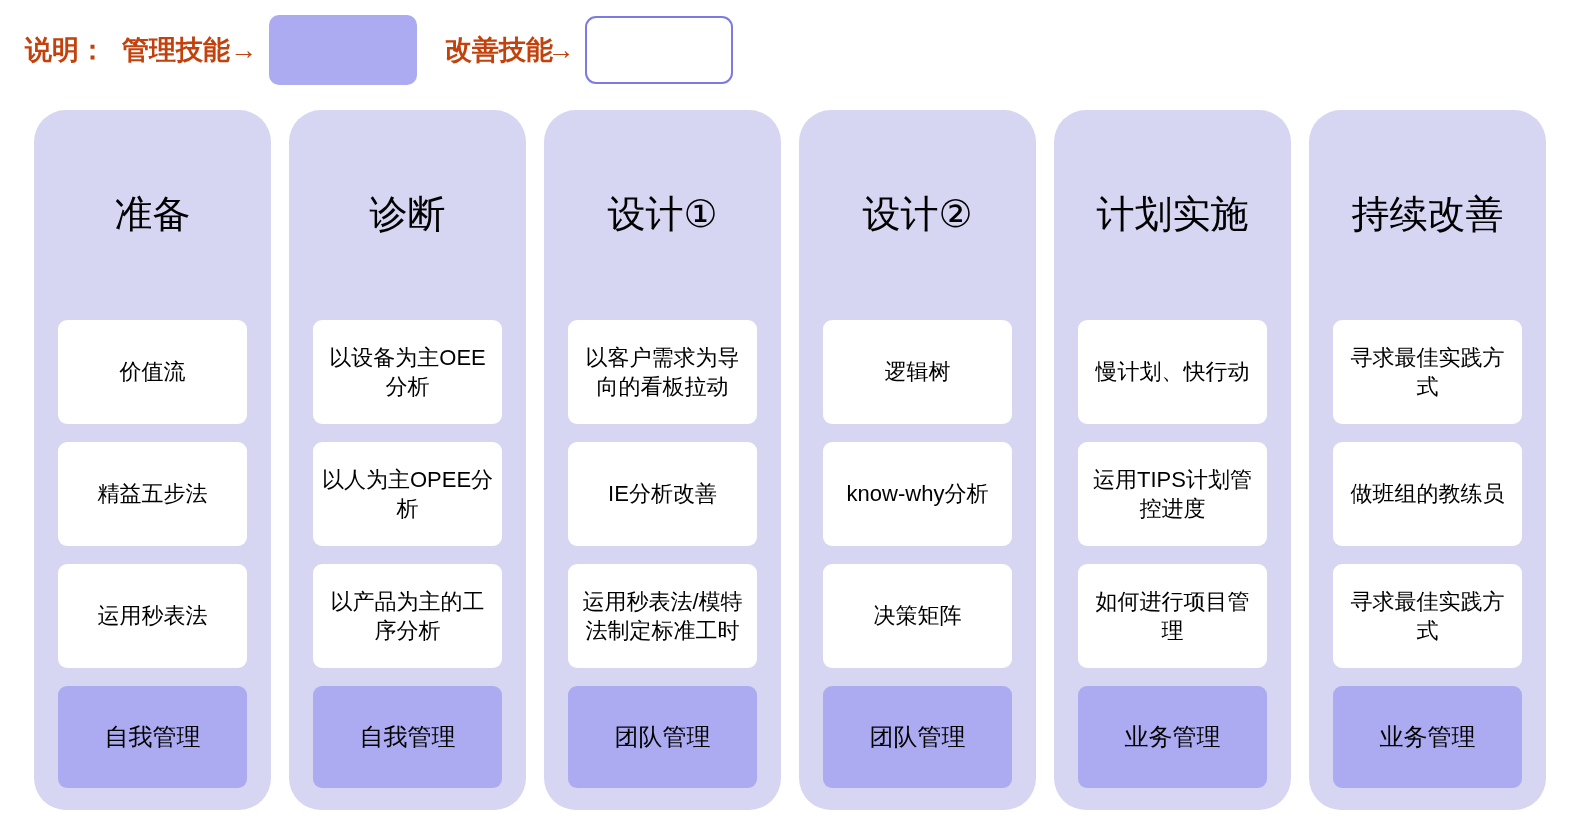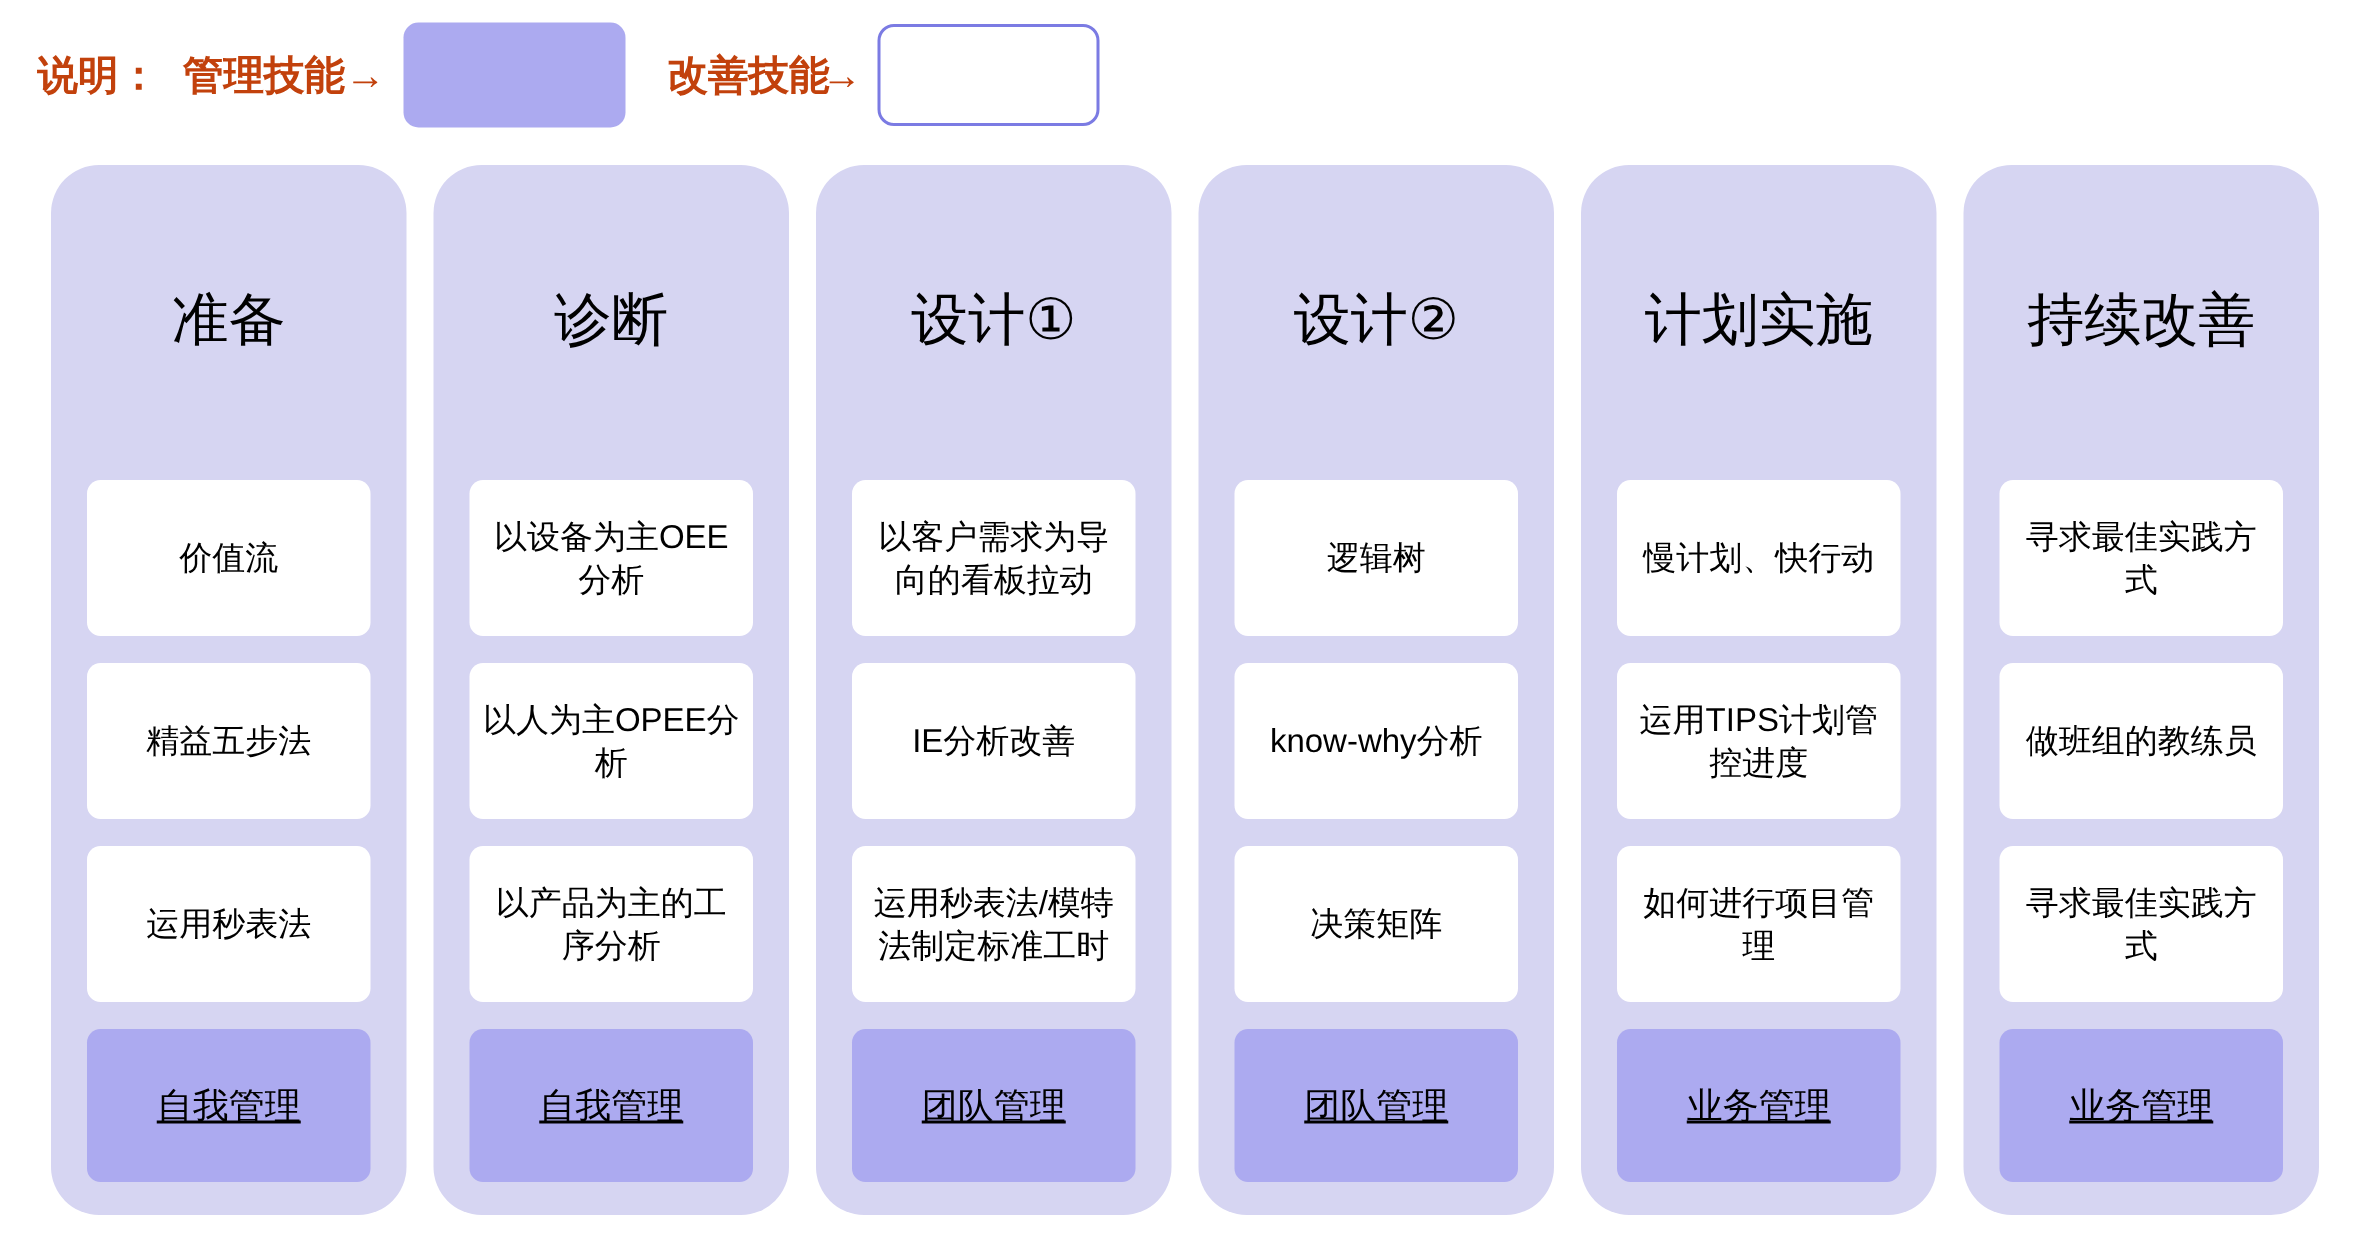--- a/index.html
+++ b/index.html
@@ -126,21 +126,20 @@
     margin-top: 18px;
     height: 102px;
     flex: 0 0 102px;
     display: flex;
     align-items: center;
     justify-content: center;
     text-align: right;
     font-size: 24px;
     color: #000000;
     box-sizing: border-box;
-    text-decoration: underline;
   }
 </style>
 </head>
 <body>
 
 <div class="watermark"></div>
 
 <div class="legend">
   <span class="legend-label legend-prefix">说明：</span>
 

